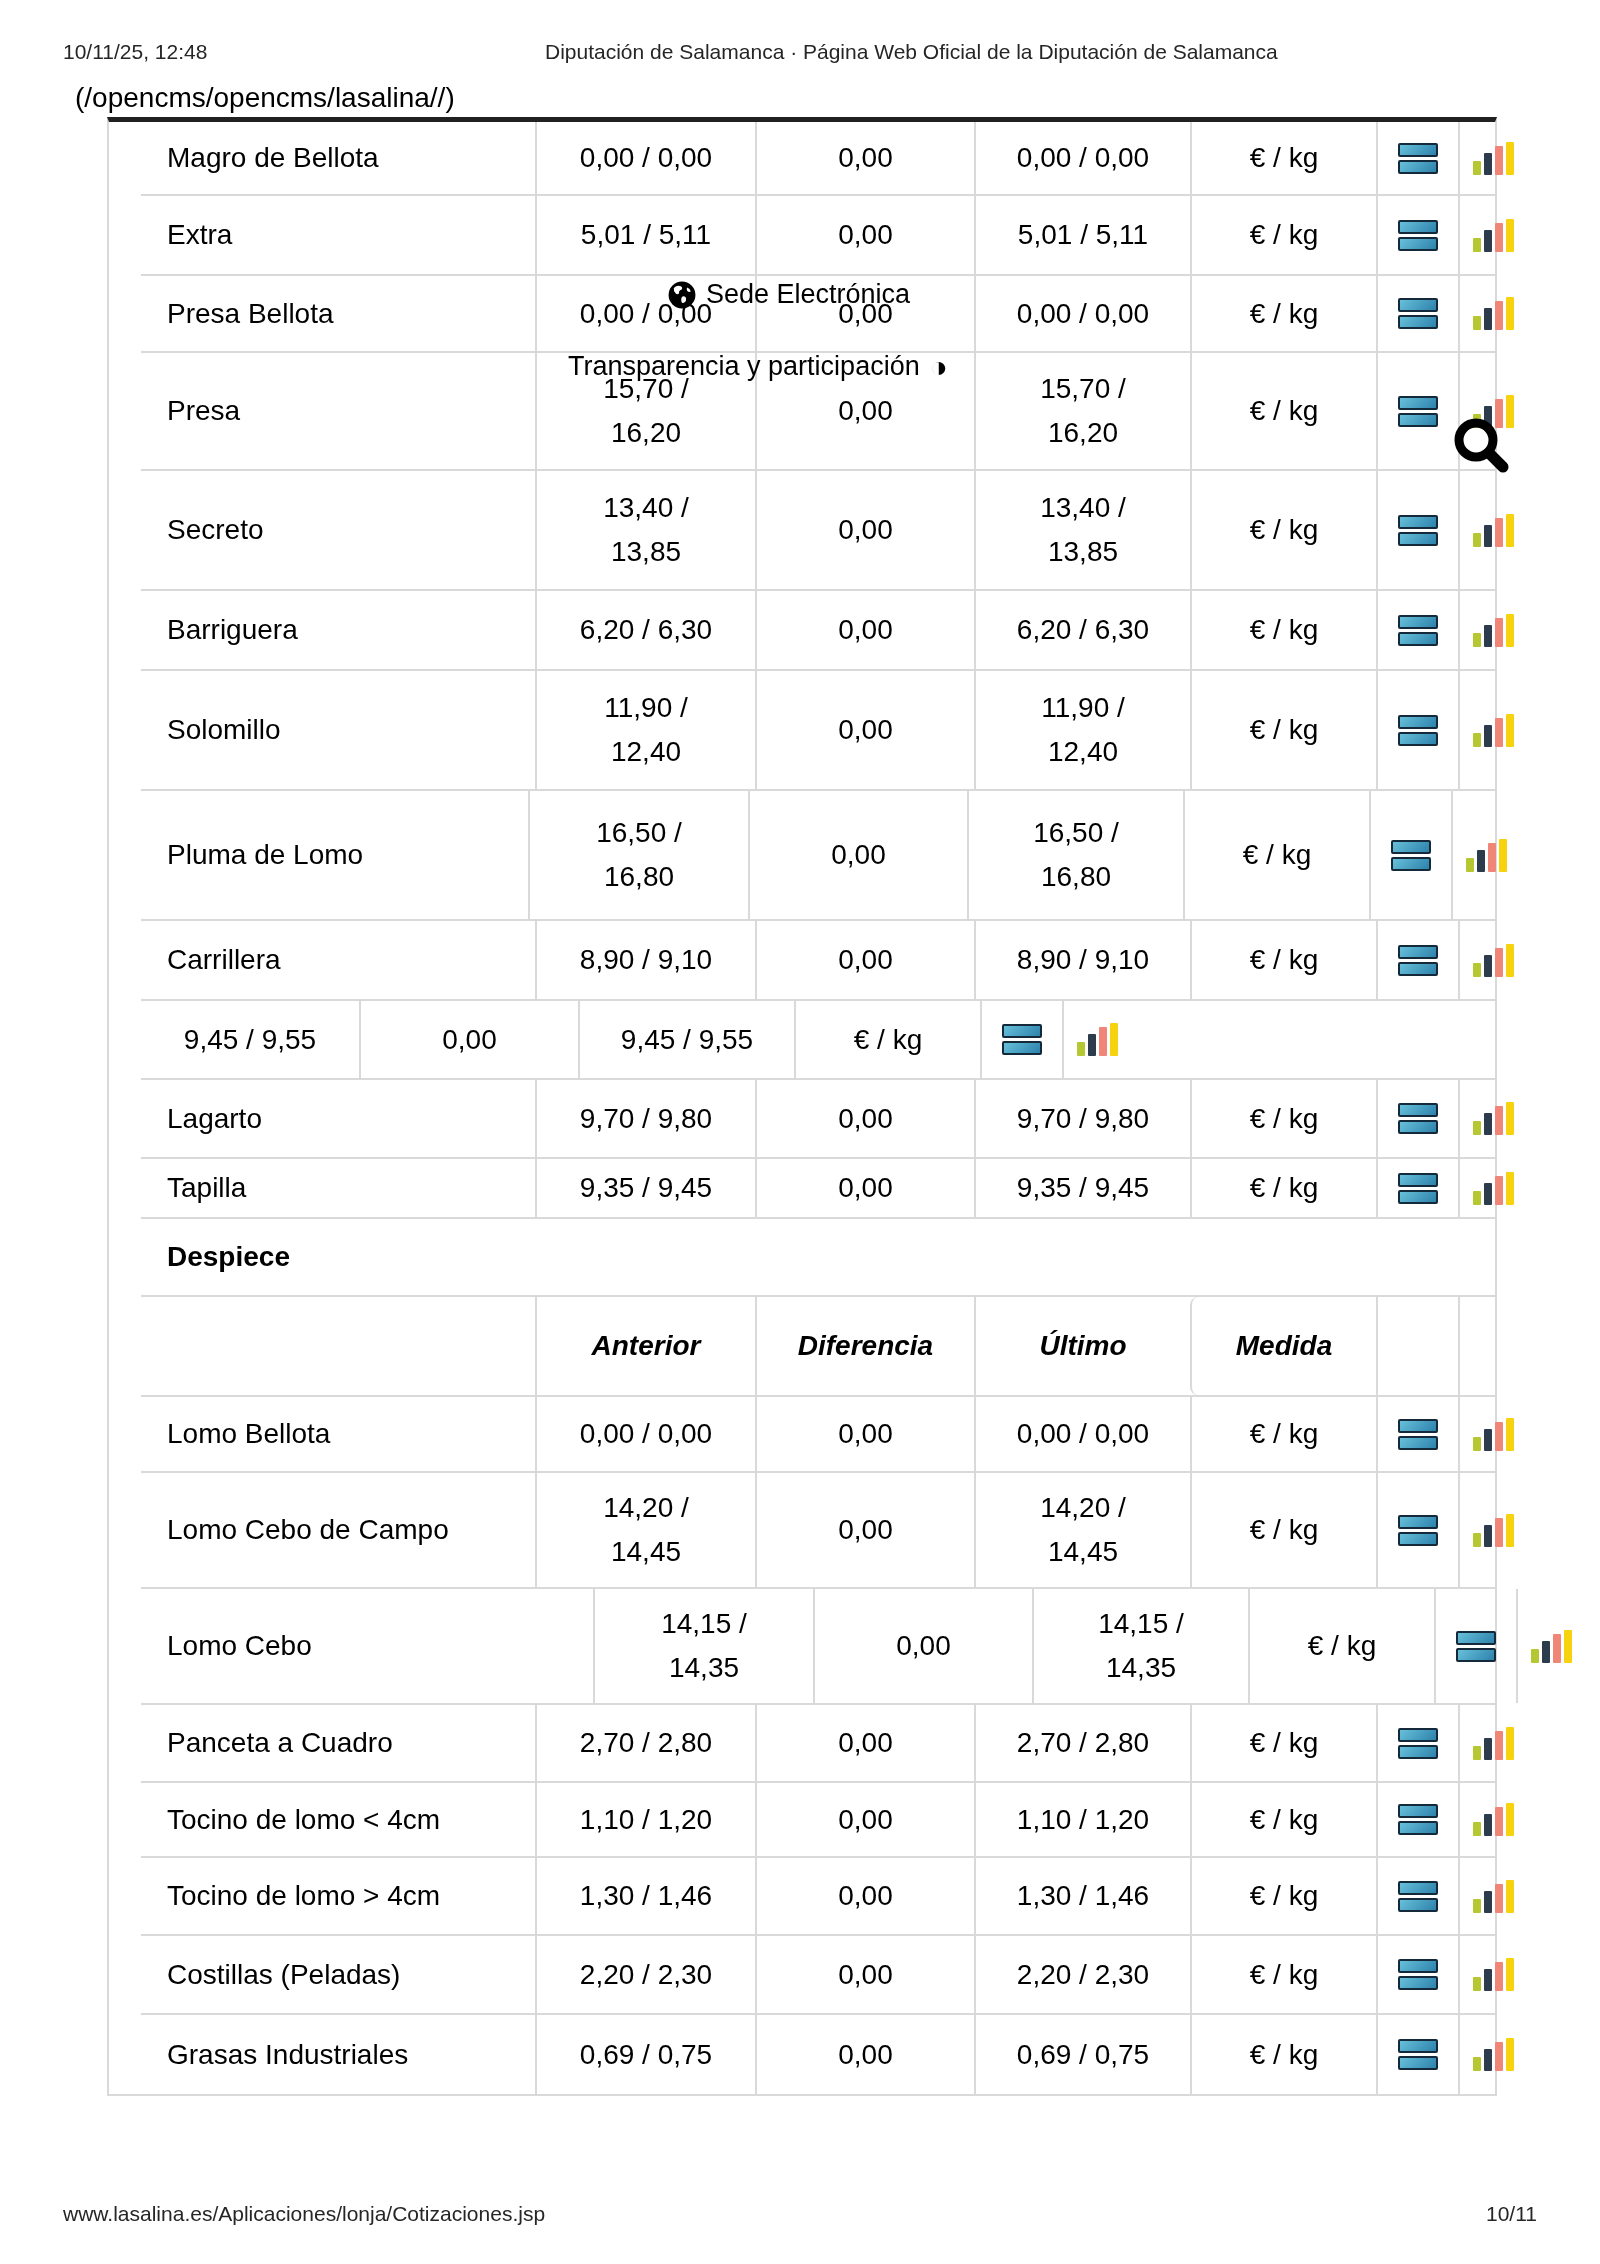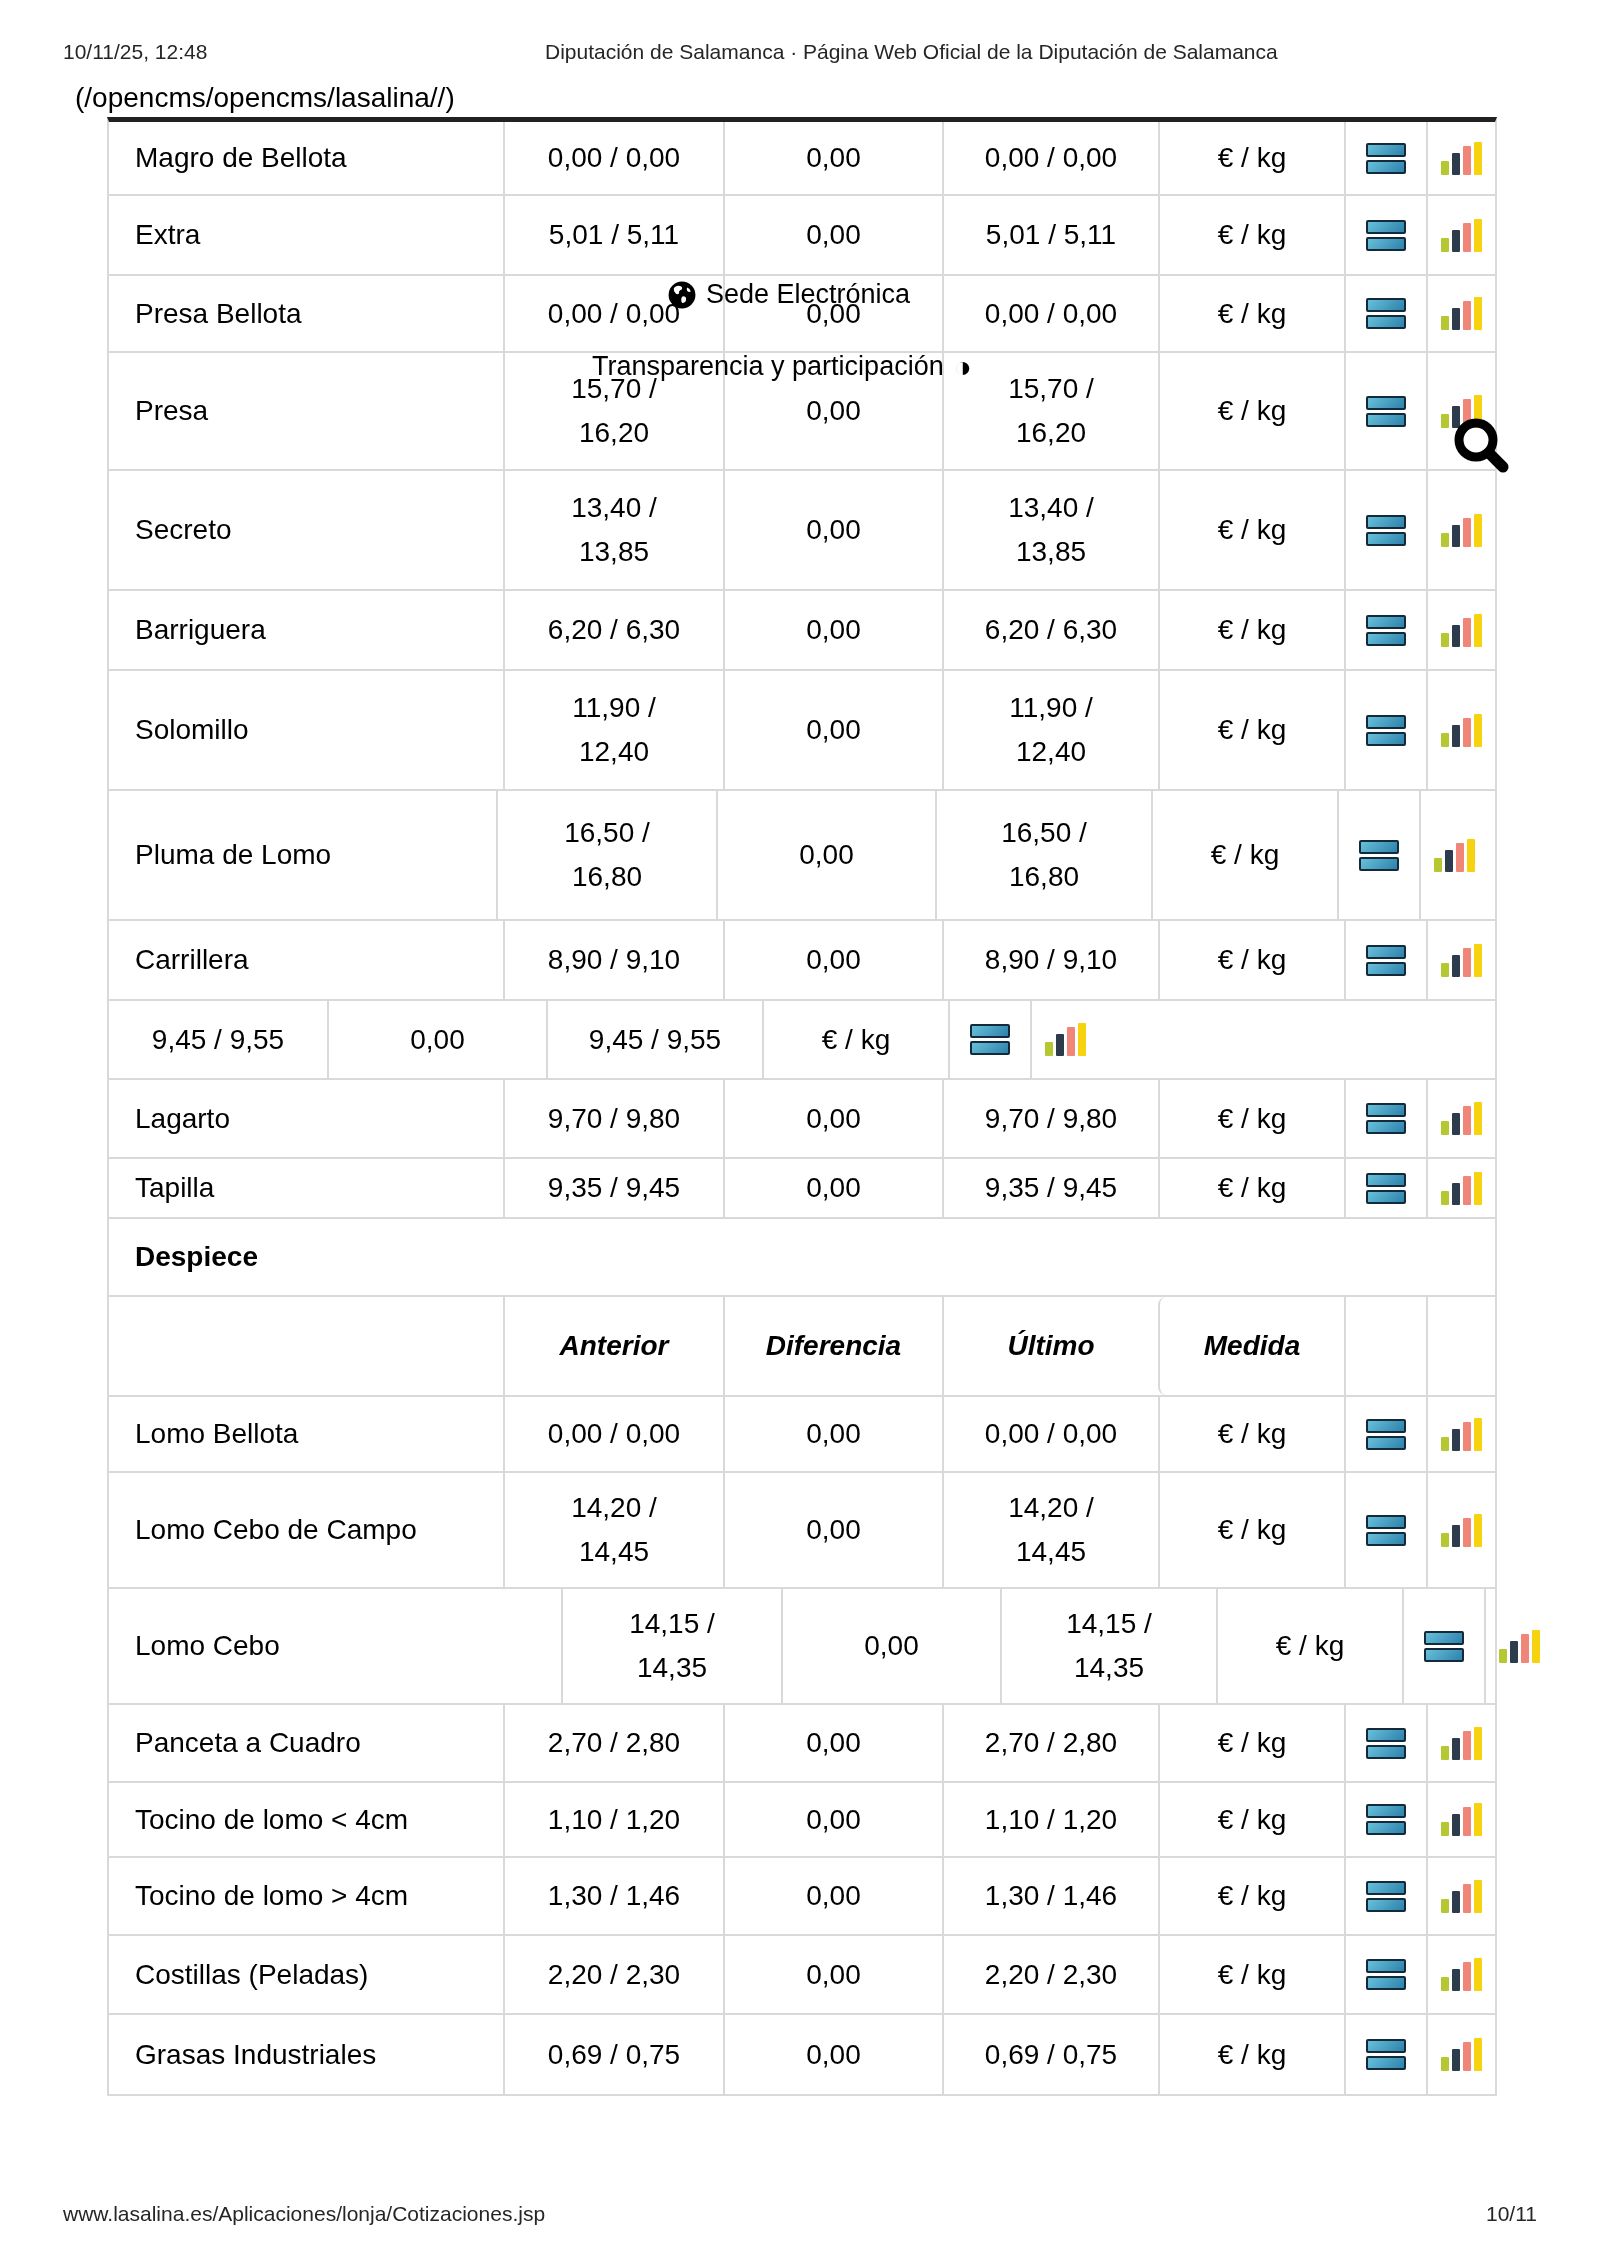--- a/index.html
+++ b/index.html
@@ -3,21 +3,21 @@
 <meta charset="utf-8">
 <style>
   html,body{margin:0;padding:0;background:#ffffff;}
   .page{position:relative;width:1600px;height:2264px;background:#fff;overflow:hidden;
         font-family:"Liberation Sans","DejaVu Sans",sans-serif;color:#0d0d0d;}
   
   .ph-text{position:absolute;font-size:21px;color:#262626;white-space:nowrap;}
   .breadcrumb{position:absolute;left:75px;top:82px;font-size:28px;color:#000;white-space:nowrap;}
   
   .lonja-table{position:absolute;left:107px;top:117px;width:1390px;box-sizing:border-box;
-               border:2px solid #d9d9d9;border-top:5px solid #212121;background:#fff;}
+               border:2px solid #d9d9d9;border-top:5px solid #212121;background:#fff;padding-left:32px;}
   .t-row{display:flex;box-sizing:border-box;align-items:stretch;}
   .t-row + .t-row{border-top:2px solid #d9d9d9;}
   .cell{box-sizing:content-box;display:flex;align-items:center;justify-content:center;
         font-size:28px;color:#000;flex:none;}
   .cell + .cell{border-left:2px solid #d9d9d9;}
   .name-cell{justify-content:flex-start;padding-left:26px;box-sizing:border-box;}
   .num-lines{display:flex;flex-direction:column;align-items:center;line-height:44px;}
   .section-cell{width:100%;display:flex;align-items:center;padding-left:26px;box-sizing:border-box;
                 font-size:28px;font-weight:bold;color:#000;}
   .hdr{font-weight:bold;font-style:italic;}
@@ -598,21 +598,21 @@
       <svg width="28" height="28" viewBox="0 0 24 24">
         <circle cx="12" cy="12" r="11.5" fill="#000"></circle>
         <path d="M5 6 Q8 3 11 4.5 Q13 5.5 11.5 7.5 Q9 8 9.5 10.5 Q8 12 6.5 10.5 Q4.5 8.5 5 6 Z" fill="#fff"></path>
         <path d="M12 13.5 Q14.5 12.5 15.5 14.5 Q16 17 14 18.5 Q12 19.5 11.5 17.5 Q11 15 12 13.5 Z" fill="#fff"></path>
         <path d="M16.5 5.5 Q19 6.5 19.5 9 Q18 10 16.5 8.5 Q15.5 6.5 16.5 5.5 Z" fill="#fff"></path>
       </svg>
     </span>
     <span>Sede Electrónica</span>
   </div>
 
-  <div class="overlay-link" style="left:592px;top:351px;">
+  <div class="overlay-link" style="left:568px;top:351px;">
     <span>Transparencia y participación</span>
     <span class="half-circle">◑</span>
   </div>
 
   <div class="magnifier">
     <svg width="66" height="66" viewBox="0 0 66 66">
       <circle cx="28" cy="28" r="17" fill="none" stroke="#000" stroke-width="9"></circle>
       <line x1="41" y1="41" x2="55" y2="55" stroke="#000" stroke-width="11" stroke-linecap="round"></line>
     </svg>
   </div>

